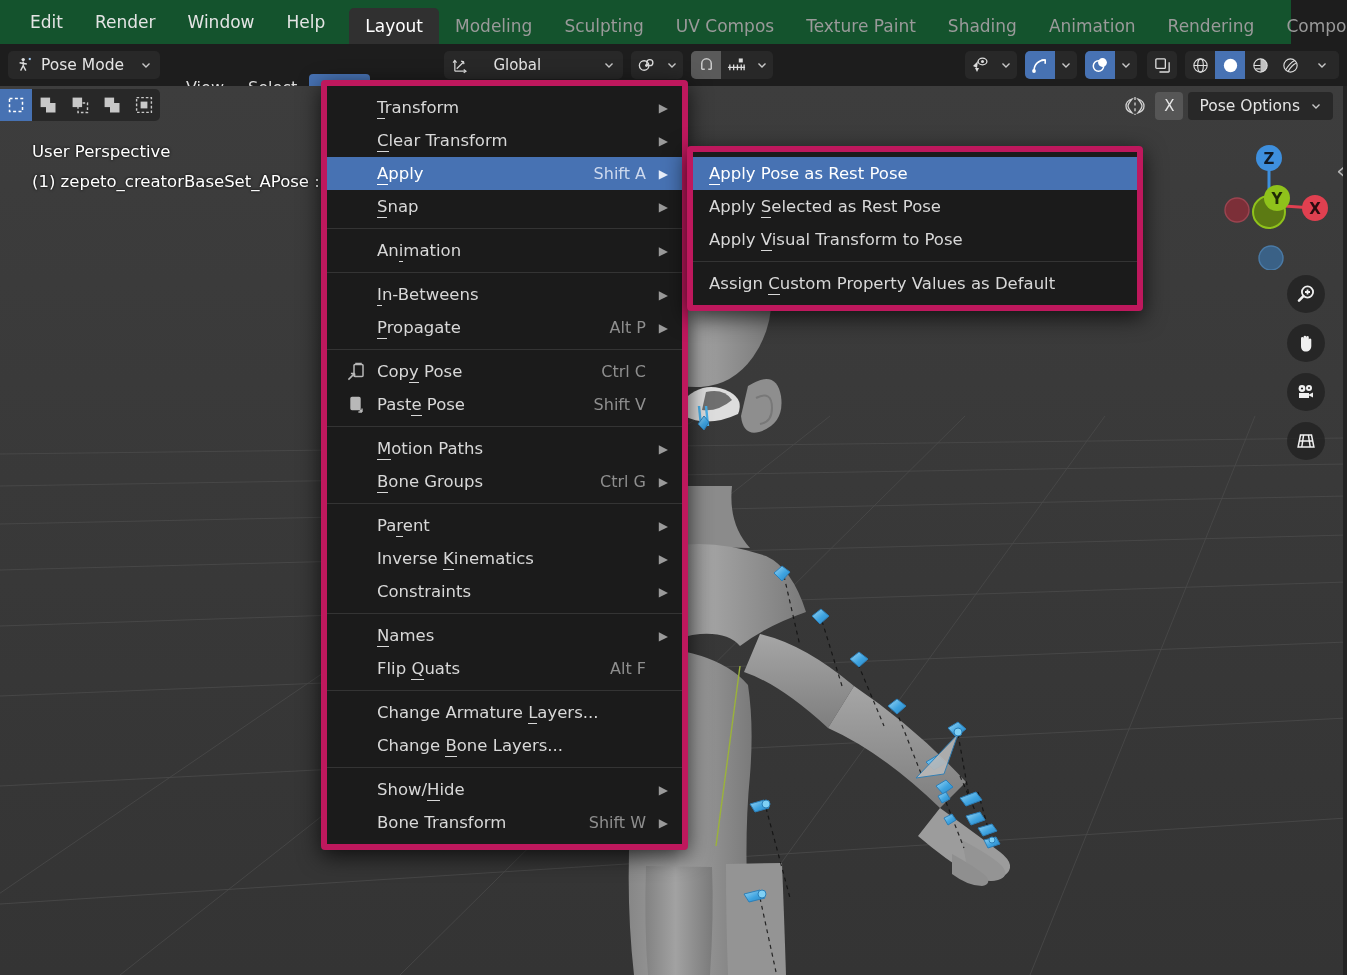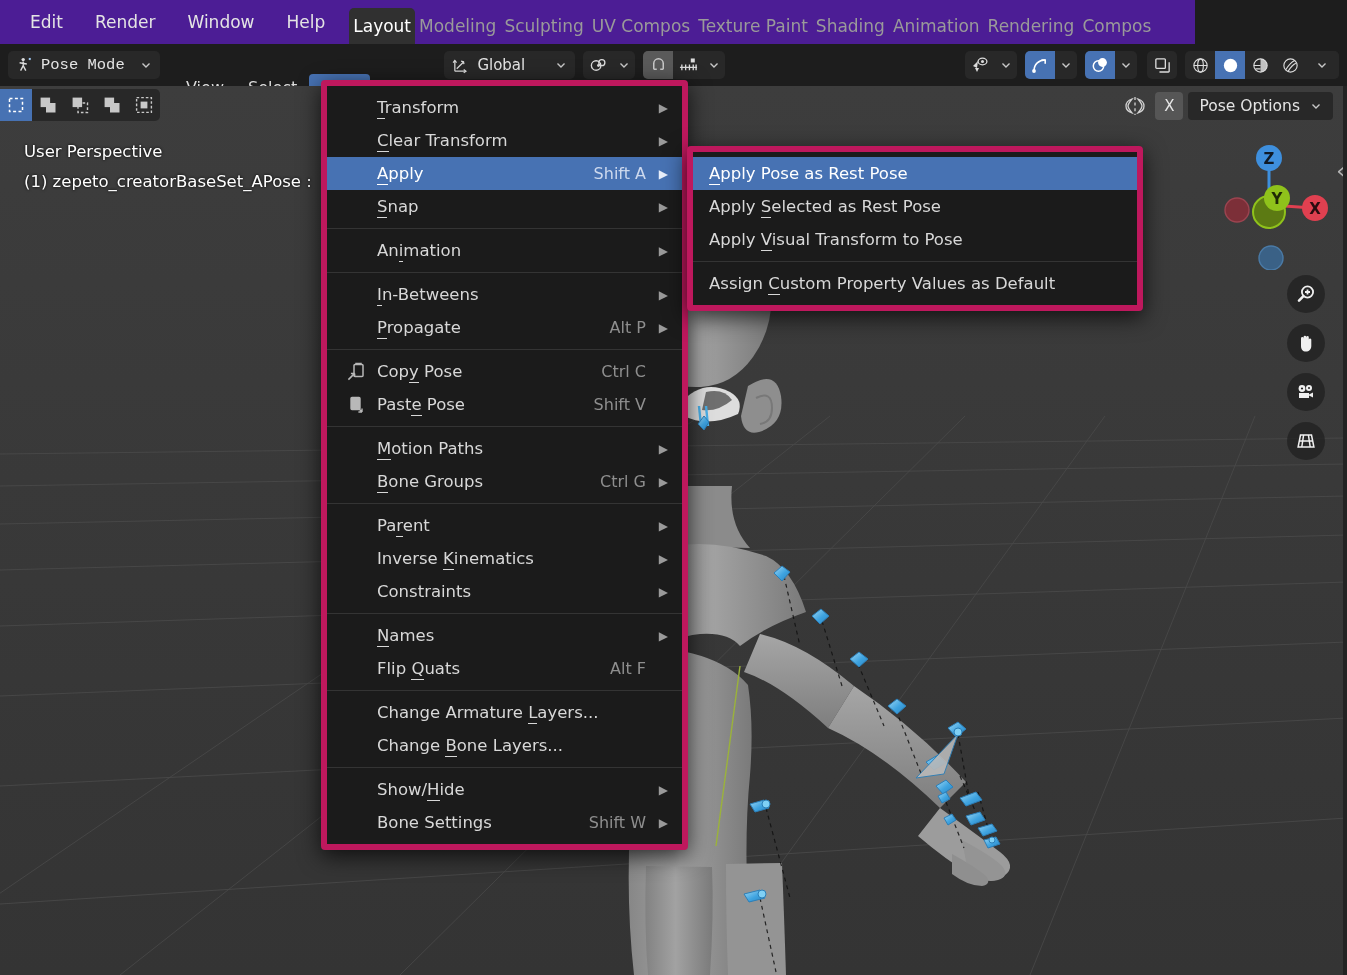--- a/index.html
+++ b/index.html
@@ -6,49 +6,49 @@
   html, body {
     width: 1347px; height: 975px;
     background: #1d1d1d;
     font-family: "DejaVu Sans", sans-serif;
     overflow: hidden;
   }
   #app { position: relative; width: 1347px; height: 975px; overflow: hidden; }
 
   
   .topbar {
-    position: absolute; top: 0; left: 0; width: 1195px; height: 44px;
-    background: #4c1d95;
+    position: absolute; top: 0; left: 0; width: 1291px; height: 44px;
+    background: #14532d;
     display: flex; align-items: flex-end;
   }
   .topbar-menus { display: flex; align-items: center; height: 44px; padding-left: 14px; }
   .topbar-menu {
     color: #e4e4e4; font-size: 17px; padding: 0 16px; height: 44px;
     display: flex; align-items: center; cursor: default; white-space: nowrap;
   }
   .tabs { display: flex; align-items: flex-end; height: 44px; margin-left: 8px; }
   .tab {
-    color: #9a9a9a; font-size: 17px; padding: 0 4px; height: 36px;
+    color: #9a9a9a; font-size: 17px; padding: 0 16px; height: 36px;
     display: flex; align-items: center; white-space: nowrap; cursor: default;
     border-radius: 5px 5px 0 0;
   }
   .tab.active { background: #303030; color: #ffffff; }
 
   
   .vp-header {
     position: absolute; top: 44px; left: 0; width: 1347px; height: 42px;
     background: #1d1d1d; display: flex; align-items: center; padding: 0 8px;
   }
   .wbox {
     background: #282828; border-radius: 5px; height: 28px;
     display: flex; align-items: center; padding: 0 8px; color: #e4e4e4; font-size: 15px;
   }
   .mode-select {
     background: #282828; border-radius: 5px; height: 28px; min-width: 152px;
-    display: flex; align-items: center; gap: 7px; padding: 0 8px; color: #e4e4e4; font-size: 15.5px; font-family: Liberation Mono, monospace;
+    display: flex; align-items: center; gap: 7px; padding: 0 8px; color: #e4e4e4; font-size: 15.5px;
   }
   .vp-menu { color: #dcdcdc; font-size: 16px; padding: 4px 12px; border-radius: 4px; cursor: default; margin-top: 44px; }
   .vp-menu.open { background: #4772b3; color: #fff; }
   .seg { display: flex; align-items: center; background: #282828; border-radius: 5px; height: 28px; overflow: hidden; }
   .seg > .ic { width: 30px; height: 28px; display: flex; align-items: center; justify-content: center; }
   .seg > .ic.on { background: #4772b3; }
   .seg > .ic.pressed { background: #5a5a5a; }
   .chev { width: 22px; height: 28px; display: flex; align-items: center; justify-content: center; }
   .spacer { flex: 1; }
 
@@ -61,21 +61,21 @@
 
   
   .selmode {
     position: absolute; top: 89px; left: 0; height: 32px;
     display: flex; align-items: center; background: #282828; border-radius: 0 5px 5px 0;
   }
   .selmode .ic { width: 32px; height: 32px; display: flex; align-items: center; justify-content: center; }
   .selmode .ic.on { background: #4772b3; }
 
   .vp-text {
-    position: absolute; left: 24px; color: #ffffff; font-size: 16.5px;
+    position: absolute; left: 32px; color: #ffffff; font-size: 16.5px;
     text-shadow: 0 0 3px #000; white-space: nowrap;
   }
 
   
   .menu {
     position: absolute; background: #1b1b1b;
     border: 6px solid #be185d; border-radius: 4px;
     box-shadow: 0 6px 22px rgba(0,0,0,.72);
     padding: 5px 0; z-index: 50;
   }
@@ -164,21 +164,21 @@
     </span>
   </div>
 
   <div style="width:14px"></div>
   <div class="vp-menu">View</div>
   <div class="vp-menu">Select</div>
   <div class="vp-menu open">Pose</div>
 
   <div style="width:74px"></div>
 
-  <div class="wbox" style="gap:8px;">
+  <div class="wbox" style="gap:24px;">
     <span>
       <svg width="17" height="17" viewBox="0 0 18 18" fill="none" stroke="#dcdcdc" stroke-width="1.3">
         <path d="M3 15V4M3 15h11"></path>
             <path d="M1.2 6L3 3.6 4.8 6"></path>
             <path d="M12.4 13.2L14.8 15l-2.4 1.8"></path>
         <path d="M5 12.5l7-7"></path>
             <path d="M9.6 4.4l2.6.6.4 2.6"></path>
       </svg>
     </span>
     <span>Global</span>
@@ -688,21 +688,21 @@
       </div>
       <div class="msep"></div>
       <div class="mi">
         <span class="mi-ic"></span>
         <span class="mi-label">Show/<u>H</u>ide</span>
         <span class="mi-key"></span>
         <span class="mi-arrow">▶</span>
       </div>
       <div class="mi">
         <span class="mi-ic"></span>
-        <span class="mi-label">Bone Settings</span>
+        <span class="mi-label">Bone Transform</span>
         <span class="mi-key">Shift W</span>
         <span class="mi-arrow">▶</span>
       </div>
     </div>
 
 <div class="menu" id="apply-submenu">
       <div class="mi hl">
         <span class="mi-label"><u>A</u>pply Pose as Rest Pose</span>
         <span class="mi-key"></span>
         <span class="mi-arrow blank">▶</span>

